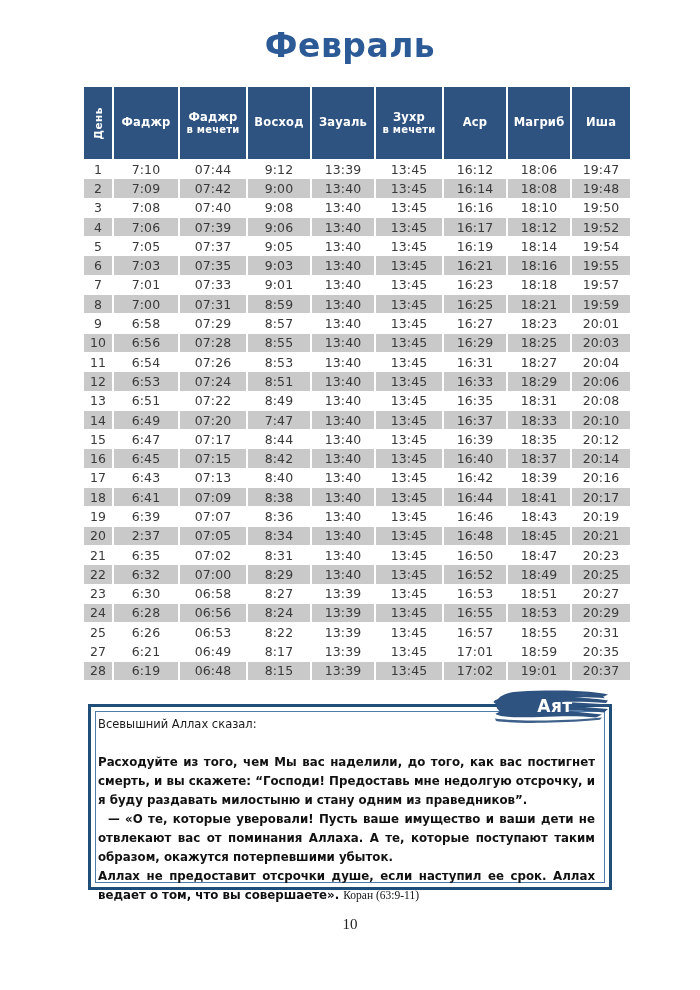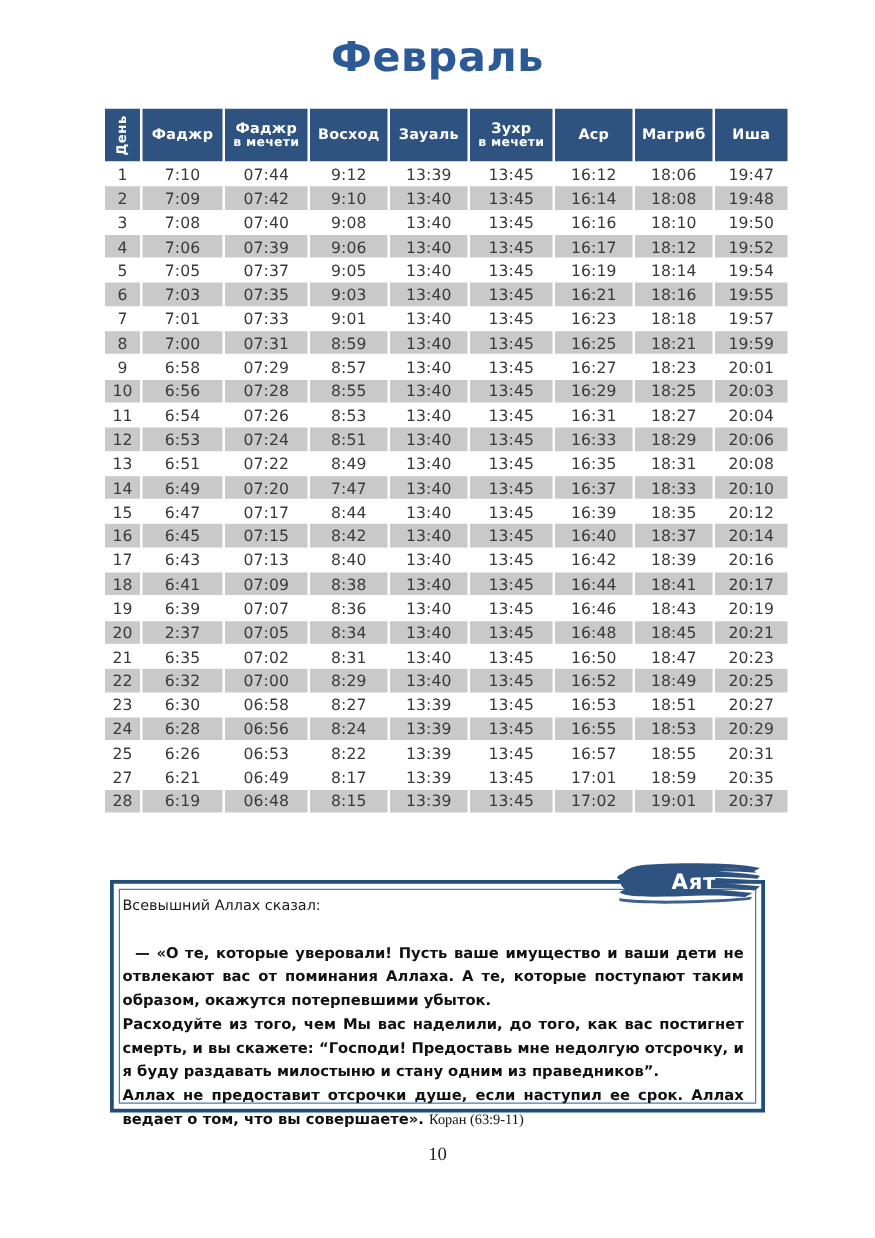--- a/index.html
+++ b/index.html
@@ -51,21 +51,21 @@
   }
   table.prayer-table thead th {
     background: #2E5380;
     color: #ffffff;
     font-size: 12.5px;
     font-weight: bold;
     font-family: "DejaVu Sans", sans-serif;
     height: 40px;
     vertical-align: middle;
     text-align: center;
-    padding: 1px 2px;
+    padding: 16px 2px;
     line-height: 1.15;
     letter-spacing: 0.2px;
   }
   table.prayer-table thead th.sub {
     font-size: 10px;
   }
   table.prayer-table thead th .sub-line {
     display: block;
     font-size: 10px;
     font-weight: bold;
@@ -271,21 +271,21 @@
             <td>13:39</td>
             <td>13:45</td>
             <td>16:12</td>
             <td>18:06</td>
             <td>19:47</td>
           </tr>
           <tr class="shaded">
             <td class="day-cell">2</td>
             <td>7:09</td>
             <td>07:42</td>
-            <td>9:10</td>
+            <td>9:00</td>
             <td>13:40</td>
             <td>13:45</td>
             <td>16:14</td>
             <td>18:08</td>
             <td>19:48</td>
           </tr>
           <tr class="plain">
             <td class="day-cell">3</td>
             <td>7:08</td>
             <td>07:40</td>
@@ -580,22 +580,22 @@
     </svg>
     <div class="ayat-label">Аят</div>
   </div>
 
   <div class="quote-frame">
     <div class="quote-frame-inner"></div>
   </div>
 
   <div class="quote-body">
     <div class="quote-intro">Всевышний Аллах сказал:</div>
+    <p class="quote-para">Расходуйте из того, чем Мы вас наделили, до того, как вас постигнет смерть, и вы скажете: “Господи! Предоставь мне недолгую отсрочку, и я буду раздавать милостыню и стану одним из праведников”.</p>
     <p class="quote-para">
       <span class="first-dash">— «О те, которые уверовали! Пусть ваше имущество и ваши дети не отвлекают вас от поминания Аллаха. А те, которые поступают таким образом, окажутся потерпевшими убыток.</span>
     </p>
-    <p class="quote-para">Расходуйте из того, чем Мы вас наделили, до того, как вас постигнет смерть, и вы скажете: “Господи! Предоставь мне недолгую отсрочку, и я буду раздавать милостыню и стану одним из праведников”.</p>
     <p class="quote-para"><span>Аллах не предоставит отсрочки душе, если наступил ее срок. Аллах ведает о том, что вы совершаете».</span> <span class="quote-ref">Коран (63:9-11)</span></p>
   </div>
 
   <div class="page-number">10</div>
 
 </div>
 
 </body></html>

